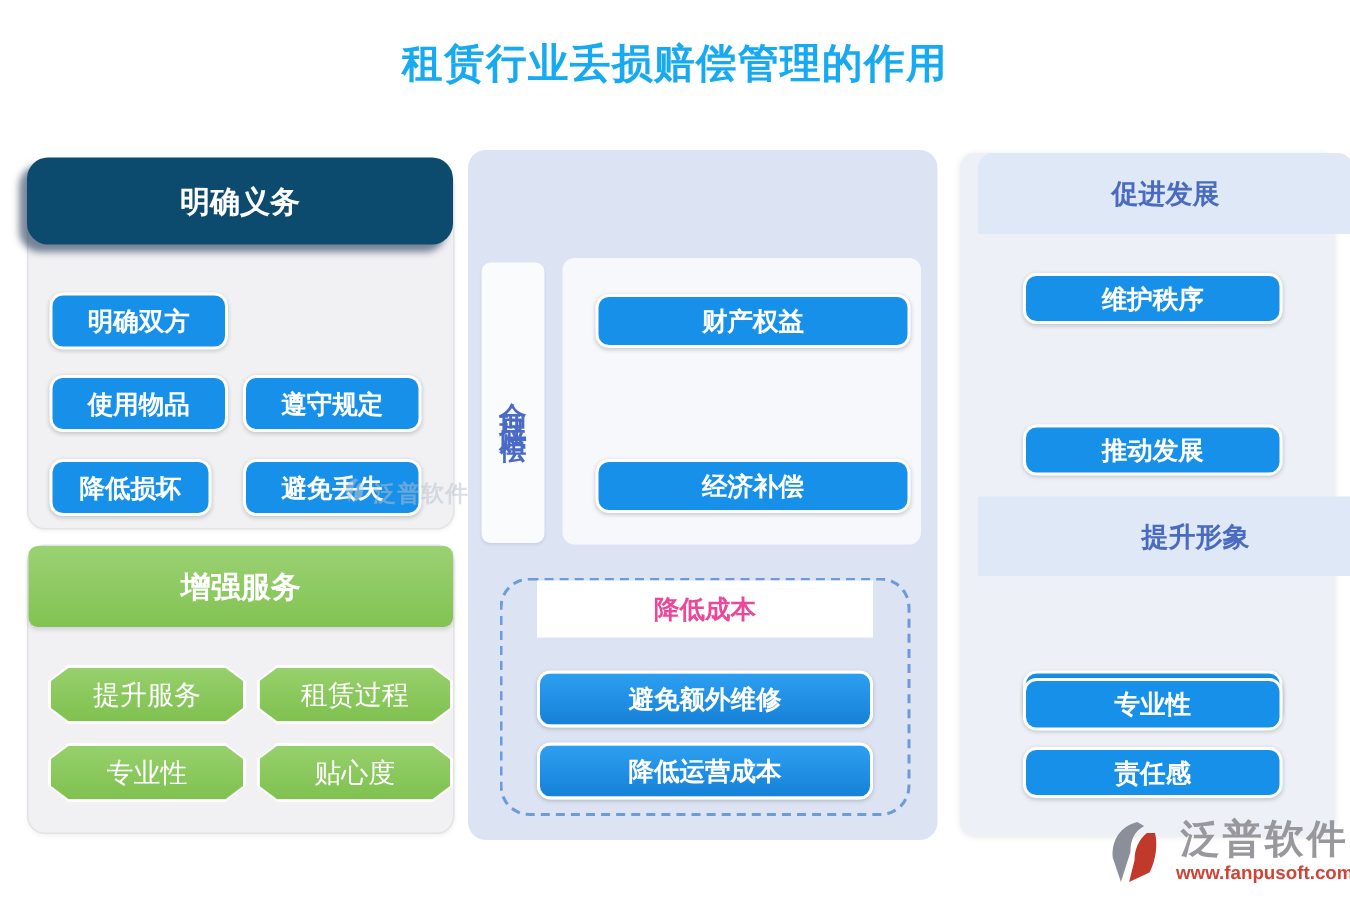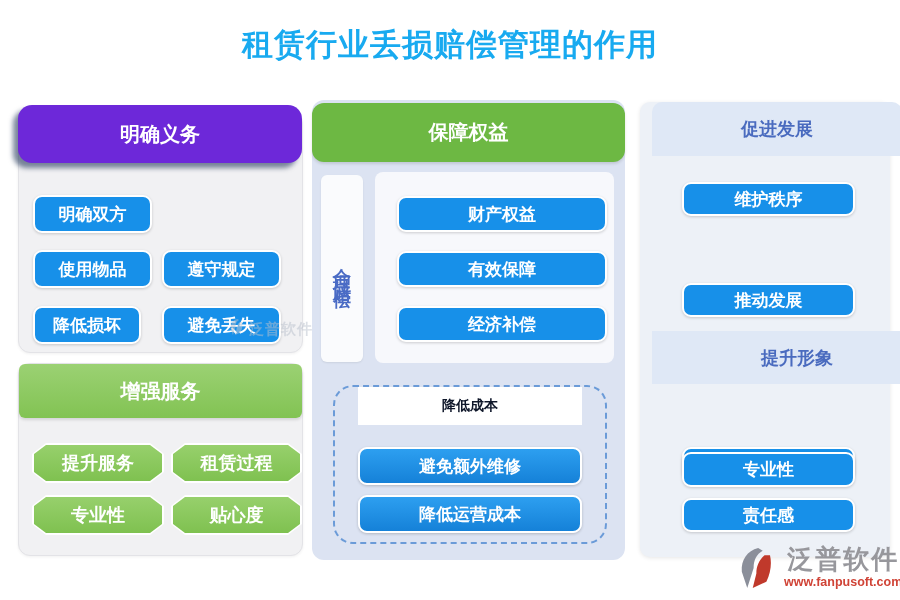--- a/index.html
+++ b/index.html
@@ -2,27 +2,27 @@
 <html><head>
 <meta charset="utf-8">
 <style>
   html,body{margin:0;padding:0;background:#fff;}
   body{font-family:"Liberation Sans","DejaVu Sans",sans-serif;}
   #stage{position:relative;width:900px;height:600px;background:#fff;overflow:hidden;}
   .abs{position:absolute;box-sizing:border-box;}
   .flexc{display:flex;align-items:center;justify-content:center;}
 
   
-  .title{left:0;right:0;top:24px;text-align:center;font-size:31px;font-weight:bold;color:#18aaf0;letter-spacing:1px;}
+  .title{left:0;right:0;top:24px;text-align:center;font-size:27px;font-weight:bold;color:#18aaf0;letter-spacing:1px;}
 
   
   .card-gray{background:#f1f1f3;border:1px solid #e3e3e7;border-radius:12px;box-shadow:0 1px 3px rgba(0,0,0,.06);}
 
   
-  .hdr-blue{background:#6d28d9;border-radius:14px;color:#fff;font-size:20px;font-weight:bold;
+  .hdr-blue{background:#0c4a6e;border-radius:14px;color:#fff;font-size:20px;font-weight:bold;
             box-shadow:-5px 5px 5px rgba(16,39,76,.55);}
 
   
   .btn-blue{background:#1790e9;border:2px solid #fff;border-radius:9px;color:#fff;font-weight:bold;
             font-size:17px;box-shadow:0 1px 3px rgba(0,0,0,.18);}
   .btn-blue-grad{background:linear-gradient(180deg,#2d9ff0 0%,#1581d8 100%);border:2px solid #fff;
             border-radius:9px;color:#fff;font-weight:bold;font-size:17px;box-shadow:0 1px 3px rgba(0,0,0,.2);}
 
   
   .hdr-green-dark{background:#6db843;border-radius:12px;color:#fff;font-size:20px;font-weight:bold;
@@ -31,30 +31,30 @@
             font-size:20px;font-weight:bold;box-shadow:0 2px 3px rgba(0,0,0,.12);}
 
   
   .gbtn{clip-path:polygon(14px 0,calc(100% - 14px) 0,100% 11px,100% calc(100% - 11px),
         calc(100% - 14px) 100%,14px 100%,0 calc(100% - 11px),0 11px);
         background:#ffffff;padding:2px;}
   .gbtn>span{display:flex;width:100%;height:100%;align-items:center;justify-content:center;
         clip-path:polygon(12px 0,calc(100% - 12px) 0,100% 9px,100% calc(100% - 9px),
         calc(100% - 12px) 100%,12px 100%,0 calc(100% - 9px),0 9px);
         background:linear-gradient(180deg,#97d06c 0%,#7fc150 100%);
-        color:#fff;font-weight:bold;font-size:18px;box-sizing:border-box;}
+        color:#fff;font-weight:normal;font-size:18px;box-sizing:border-box;}
 
   
   .card-mid{background:#dce3f2;border-radius:12px;}
   .vlabel{background:#fafbfd;border-radius:6px;writing-mode:vertical-lr;text-orientation:upright;
           color:#4a6bc5;font-weight:bold;font-size:18px;letter-spacing:8px;
           display:flex;align-items:center;justify-content:center;box-shadow:0 1px 2px rgba(0,0,0,.08);}
   .panel-white{background:#f7f8fc;border-radius:8px;}
   .dashed-box{border:2px dashed #6b9bd8;border-radius:20px;}
-  .cost-hdr{background:#ffffff;color:#0f172a;font-size:14px;font-weight:bold;}
+  .cost-hdr{background:#ffffff;color:#ec4899;font-size:17px;font-weight:bold;}
 
   
   .card-right{background:#edf1f7;border-radius:10px;box-shadow:0 1px 4px rgba(0,0,0,.10);}
   .strip{background:#dfe8f6;color:#4a6bbf;font-size:18px;font-weight:bold;margin-left:12px;}
   .strip-top{border-radius:10px 10px 0 0;}
 
   
   .wmark{display:flex;align-items:center;gap:3px;opacity:.5;}
   .wmark .wtxt{color:#b9c0cc;font-size:15px;font-weight:bold;letter-spacing:1px;}
 
@@ -100,27 +100,25 @@
        <span>租赁过程</span>
     </div>
   <div class="abs gbtn" style="left:32px;top:495px;width:132px;height:40px;">
        <span>专业性</span>
     </div>
   <div class="abs gbtn" style="left:171px;top:495px;width:131px;height:40px;">
        <span>贴心度</span>
     </div>
 
   <div class="abs card-mid" style="left:312px;top:100px;width:313px;height:460px;"></div>
-  <div class="abs flexc hdr-green-dark" style="left:312px;top:103px;width:313px;height:59px;">保障权益</div>
 
   <div class="abs vlabel" style="left:321px;top:175px;width:42px;height:187px;">合理赔偿</div>
 
   <div class="abs panel-white" style="left:375px;top:172px;width:239px;height:191px;"></div>
   <div class="abs flexc btn-blue" style="left:397px;top:196px;width:210px;height:36px;">财产权益</div>
-  <div class="abs flexc btn-blue" style="left:397px;top:251px;width:210px;height:36px;">有效保障</div>
   <div class="abs flexc btn-blue" style="left:397px;top:306px;width:210px;height:36px;">经济补偿</div>
 
   <div class="abs dashed-box" style="left:333px;top:385px;width:274px;height:159px;"></div>
   <div class="abs flexc cost-hdr" style="left:358px;top:387px;width:224px;height:38px;">降低成本</div>
   <div class="abs flexc btn-blue-grad" style="left:358px;top:447px;width:224px;height:38px;">避免额外维修</div>
   <div class="abs flexc btn-blue-grad" style="left:358px;top:495px;width:224px;height:38px;">降低运营成本</div>
 
   <div class="abs card-right" style="left:640px;top:102px;width:250px;height:455px;"></div>
   <div class="abs flexc strip strip-top" style="left:640px;top:102px;width:250px;height:54px;">促进发展</div>
 

